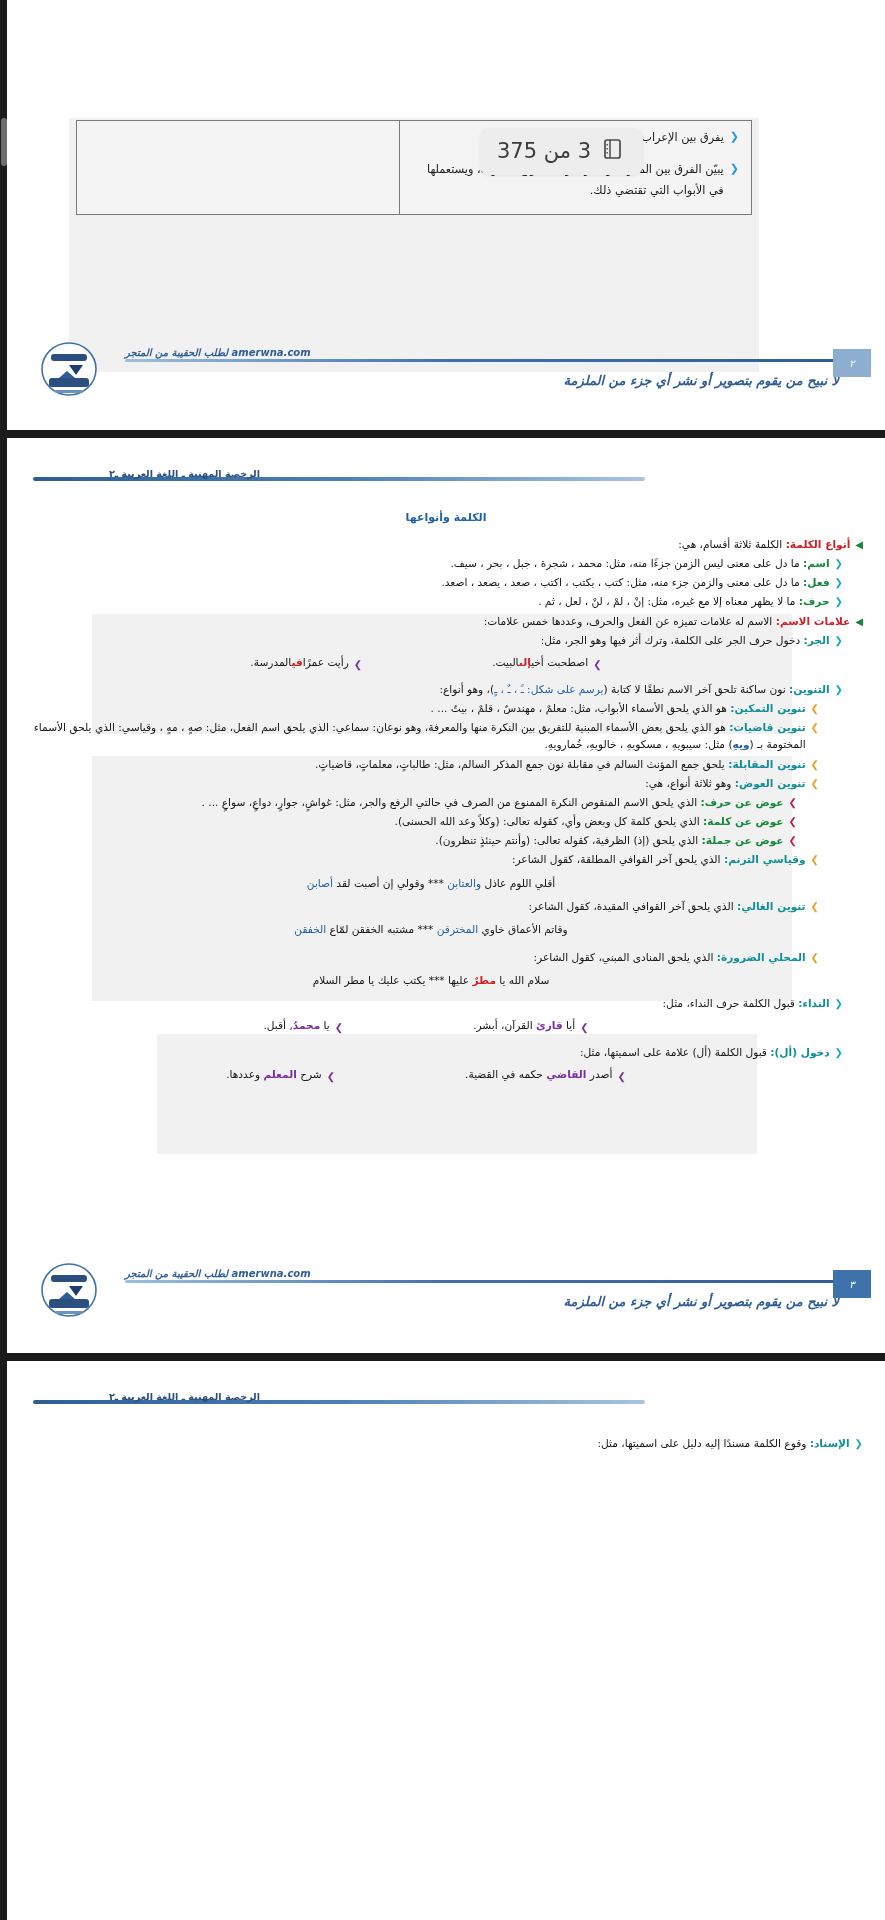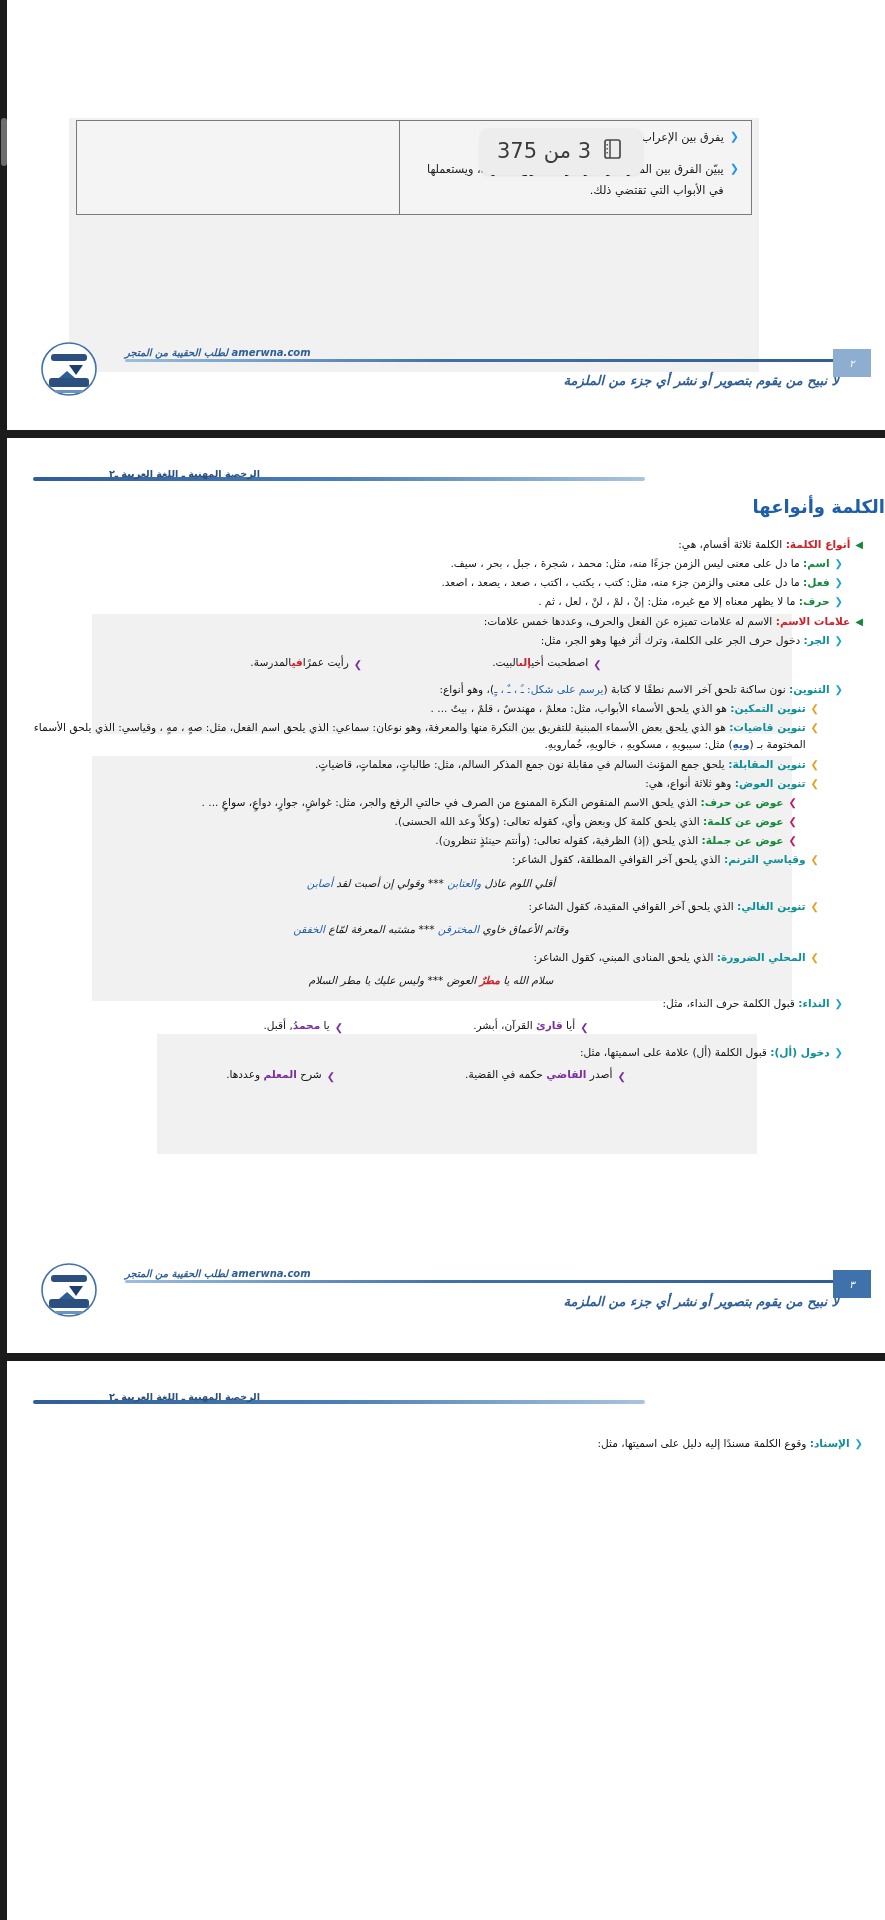--- a/index.html
+++ b/index.html
@@ -211,24 +211,24 @@
     top: 2px;
     right: 625px;
     font-size: 9.6px;
     font-weight: bold;
     color: #2b4f7e;
     white-space: nowrap;
   }
 
   .doc-title {
     position: absolute;
-    top: 58px;
+    top: 73px;
     width: 100%;
-    text-align: right;
-    font-size: 18px;
+    text-align: center;
+    font-size: 11px;
     font-weight: bold;
     color: #1f5fa8;
   }
 
   
   .body-block {
     position: absolute;
     top: 98px;
     left: 22px;
     right: 22px;
@@ -273,21 +273,20 @@
     padding-right: 40px;
   }
   .ex-item { display: flex; flex-direction: row; gap: 5px; align-items: flex-start; }
 
   .verse {
     text-align: center;
     font-size: 10.6px;
     color: #141414;
     margin: 8px 0 9px 0;
     padding-right: 30px;
-    font-style: italic;
   }
 
   .shade {
     position: absolute;
     background: #f1f1f1;
   }
 
   
   .pc-hdr-rule {
     position: absolute;
@@ -483,28 +482,28 @@
           <span class="txt"><b class="m-teal">وقياسي الترنم:</b><span> الذي يلحق آخر القوافي المطلقة، كقول الشاعر:</span></span>
         </div>
 
         <div class="verse"><span>أقلي اللوم عاذل </span><span class="m-blue">والعتابن</span><span> *** وقولي إن أصبت لقد </span><span class="m-blue">أصابن</span></div>
 
         <div class="row l2">
           <span class="ar-orange">❯</span>
           <span class="txt"><b class="m-teal">تنوين الغالي:</b><span> الذي يلحق آخر القوافي المقيدة، كقول الشاعر:</span></span>
         </div>
 
-        <div class="verse"><span>وقاتم الأعماق خاوي </span><span class="m-blue">المخترقن</span><span> *** مشتبه المعرفة لمّاع </span><span class="m-blue">الخفقن</span></div>
+        <div class="verse"><span>وقاتم الأعماق خاوي </span><span class="m-blue">المخترقن</span><span> *** مشتبه الخفقن لمّاع </span><span class="m-blue">الخفقن</span></div>
 
         <div class="row l2" style="margin-top:14px;">
           <span class="ar-orange">❯</span>
           <span class="txt"><b class="m-teal">المحلي الضرورة:</b><span> الذي يلحق المنادى المبني، كقول الشاعر:</span></span>
         </div>
 
-        <div class="verse"><span>سلام الله يا </span><span class="m-red">مطرٌ</span><span> العوض *** وليس عليك يا مطر السلام</span></div>
+        <div class="verse"><span>سلام الله يا </span><span class="m-red">مطرٌ</span><span> عليها *** يكتب عليك يا مطر السلام</span></div>
 
         <div class="row l1">
           <span class="ar-cyan">❮</span>
           <span class="txt"><b class="m-teal">النداء:</b><span> قبول الكلمة حرف النداء، مثل:</span></span>
         </div>
 
         <div class="ex-pair">
           <span class="ex-item">
             <span class="ar-purple">❯</span>
             <span><span>أيا </span><b class="m-purple">قارئ</b><span> القرآن، أبشر.</span></span>

